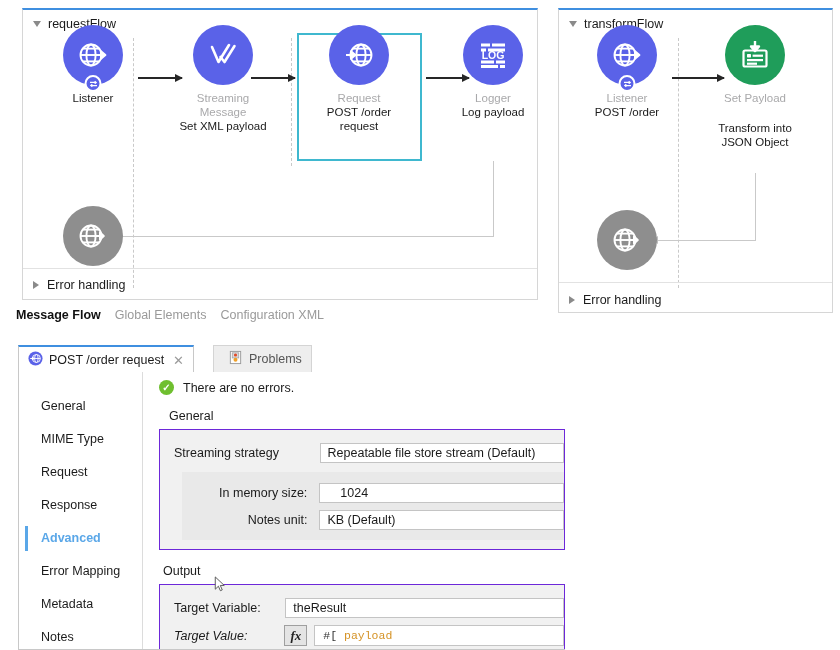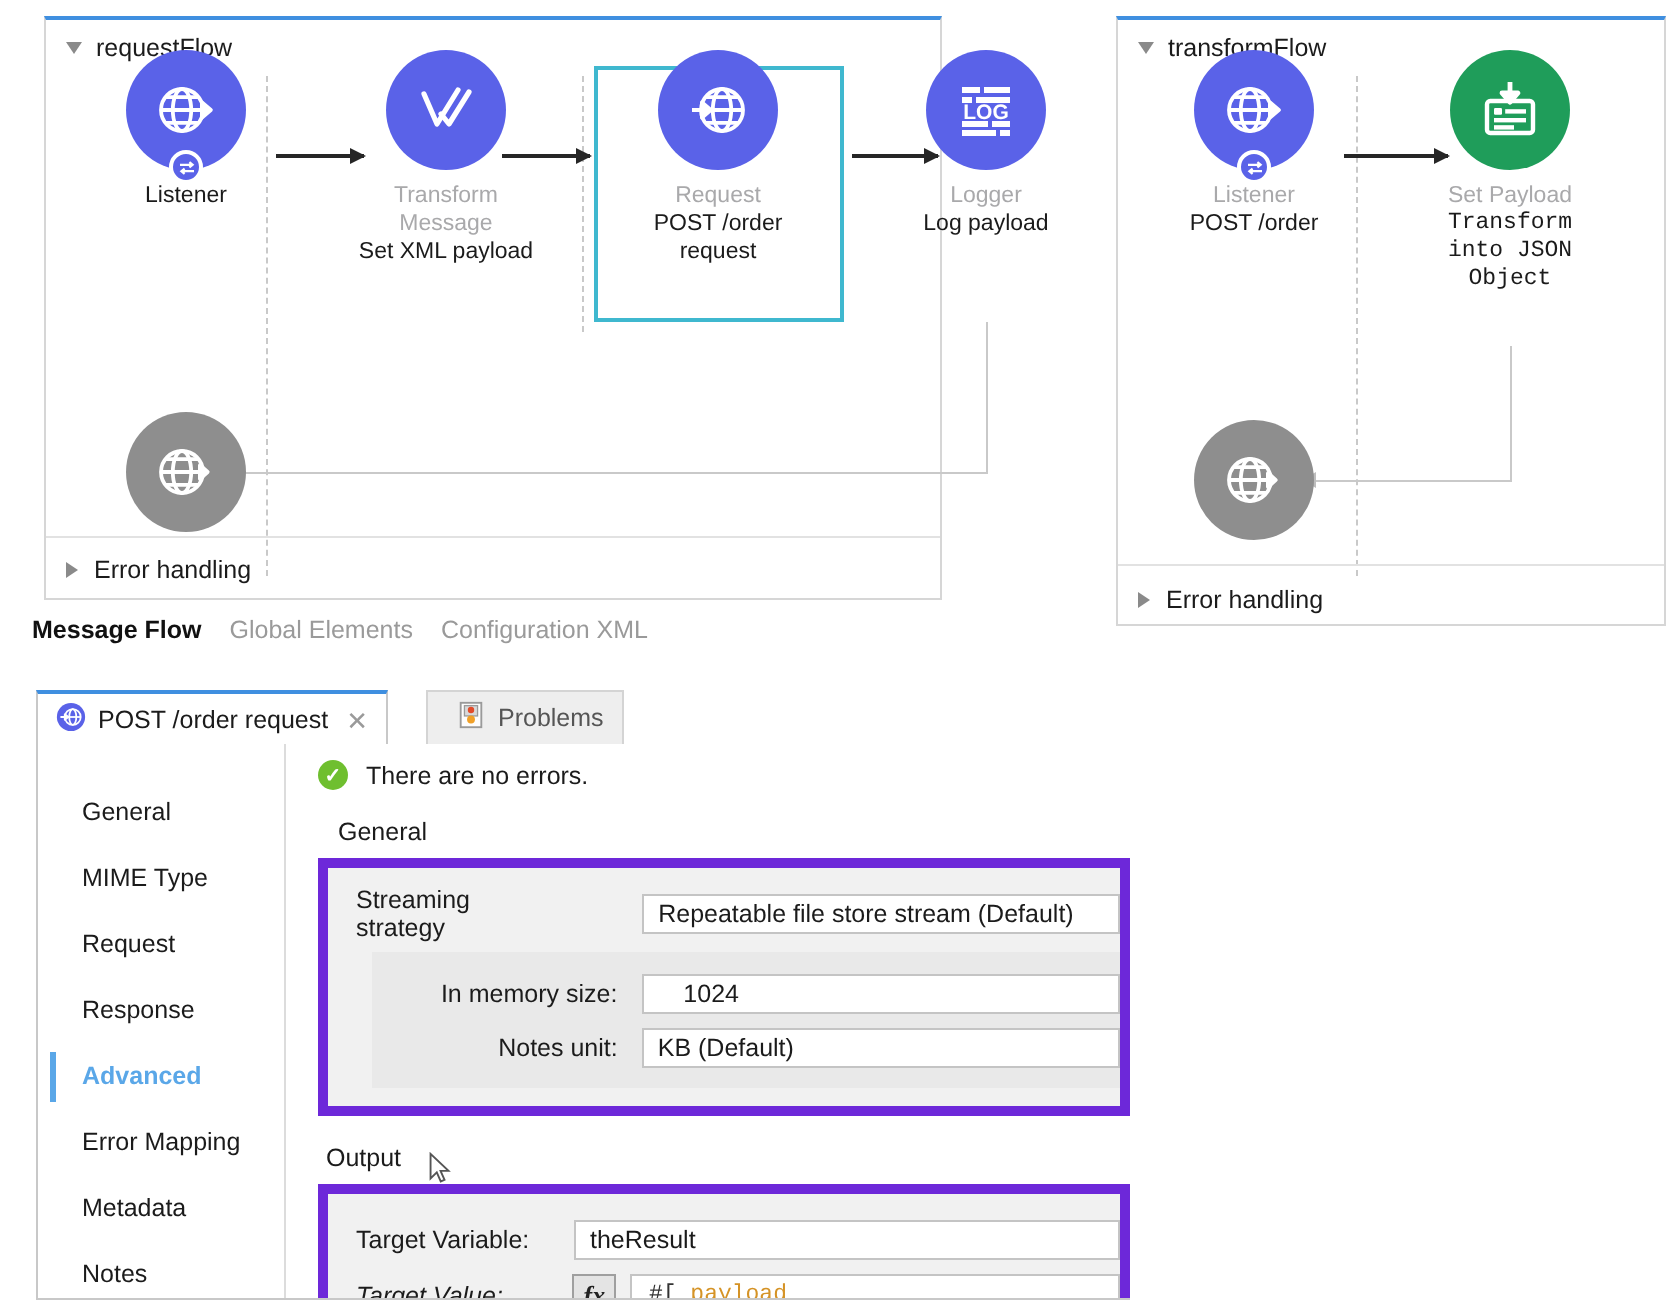--- a/index.html
+++ b/index.html
@@ -14,21 +14,21 @@
 
   
   .canvas { position:absolute; left:0; top:0; width:840px; height:300px; background:#fff; }
 
   .flow-panel {
     position:absolute;
     background:#fff;
     border:1px solid #d6d6d6;
     border-top:2px solid #3f8fe0;
   }
-  #flow-request { left:22px; top:8px; width:449px; height:292px; }
+  #flow-request { left:22px; top:8px; width:516px; height:292px; }
   #flow-transform { left:558px; top:8px; width:275px; height:305px; }
 
   .flow-header {
     position:absolute; left:10px; top:7px;
     display:flex; align-items:center; gap:7px;
     font-size:12.5px; color:#1b1b1b;
   }
   .tri-down {
     width:0;height:0;
     border-left:4.5px solid transparent;
@@ -137,21 +137,21 @@
   }
 
   .detail { position:absolute; left:124px; top:0; right:0; bottom:0; padding:8px 0 0 16px; }
   .noerr { display:flex; align-items:center; gap:9px; font-size:12.5px; color:#1b1b1b; }
   .ok-icon {
     width:15px;height:15px;border-radius:50%;
     background:#6fbf2f; display:flex;align-items:center;justify-content:center;
     color:#fff; font-size:10px; font-weight:bold;
   }
   .grp-label { font-size:12.5px; color:#1b1b1b; margin:14px 0 6px 10px; }
-  .grp-box { background:#f1f1f1; border:5px solid #6d28d9; padding:9px 0; }
+  .grp-box { background:#f1f1f1; border:1px solid #6d28d9; padding:9px 0; }
   .grp-box.inner { background:#e9e9e9; border:none; margin:6px 0 0 22px; padding:7px 0; }
   .row { display:flex; align-items:center; height:27px; font-size:12.5px; color:#1b1b1b; }
   .row .lab { text-align:left; padding-left:14px; }
   .field {
     background:#fff; border:1px solid #c4c4c4; height:20px;
     font-size:12.5px; color:#1b1b1b; line-height:18px; padding-left:7px;
     white-space:nowrap; overflow:hidden;
   }
   .fx-btn {
     width:24px;height:21px; background:#e4e4e4; border:1px solid #9f9f9f;
@@ -215,21 +215,21 @@
 
       <div class="node" style="left:152px; top:15px;">
         <div class="circ blue">
           <svg width="34" height="30" viewBox="0 0 34 30" aria-hidden="true">
             <g fill="none" stroke="#fff" stroke-width="2.6" stroke-linecap="round" stroke-linejoin="round">
               <path d="M6 7 L12.5 22 L23 5"></path>
               <path d="M14.5 17 L18.5 22 L28.5 6"></path>
             </g>
           </svg>
         </div>
-        <div class="node-type">Transform Message</div>
+        <div class="node-type">Streaming Message</div>
         <div class="node-name">Set XML payload</div>
       </div>
 
       <div class="node" style="left:288px; top:15px;">
         <div class="circ blue">
           <svg width="34" height="34" viewBox="0 0 34 34" aria-hidden="true">
             <g fill="none" stroke="#fff" stroke-width="1.9">
               <circle cx="19" cy="17" r="10.5"></circle>
               <ellipse cx="19" cy="17" rx="4.6" ry="10.5"></ellipse>
               <line x1="8.6" y1="17" x2="29.4" y2="17"></line>
@@ -330,21 +330,21 @@
             <rect x="4.5" y="11.5" width="23" height="16" rx="1.6" fill="none" stroke="#fff" stroke-width="2.2"></rect>
             <g fill="#fff">
               <rect x="8" y="15" width="4" height="3.4" rx="0.6"></rect>
               <rect x="13.6" y="15.6" width="10.4" height="2.2"></rect>
               <rect x="8" y="20" width="16" height="2.2"></rect>
               <rect x="8" y="23.6" width="10" height="2.2"></rect>
             </g>
           </svg>
         </div>
         <div class="node-type">Set Payload</div>
-        <div class="node-name" style="width:92px;margin:0 auto;font-family:Liberation Mono, monospace;">Transform into JSON Object</div>
+        <div class="node-name" style="width:92px;margin:16px auto;">Transform into JSON Object</div>
       </div>
 
       <div class="retline" style="left:196px; top:163px; width:1px; height:68px; border-width:0 0 0 1px;"></div>
       <div class="retline" style="left:96px; top:230px; width:101px; height:1px; border-width:1px 0 0 0;"></div>
       <div class="ret-arrow" style="left:92px; top:226px;"></div>
 
       <div class="node" style="left:20px; top:200px;">
         <div class="circ gray">
           <svg width="34" height="34" viewBox="0 0 34 34" aria-hidden="true">
             <g fill="none" stroke="#fff" stroke-width="1.9">

